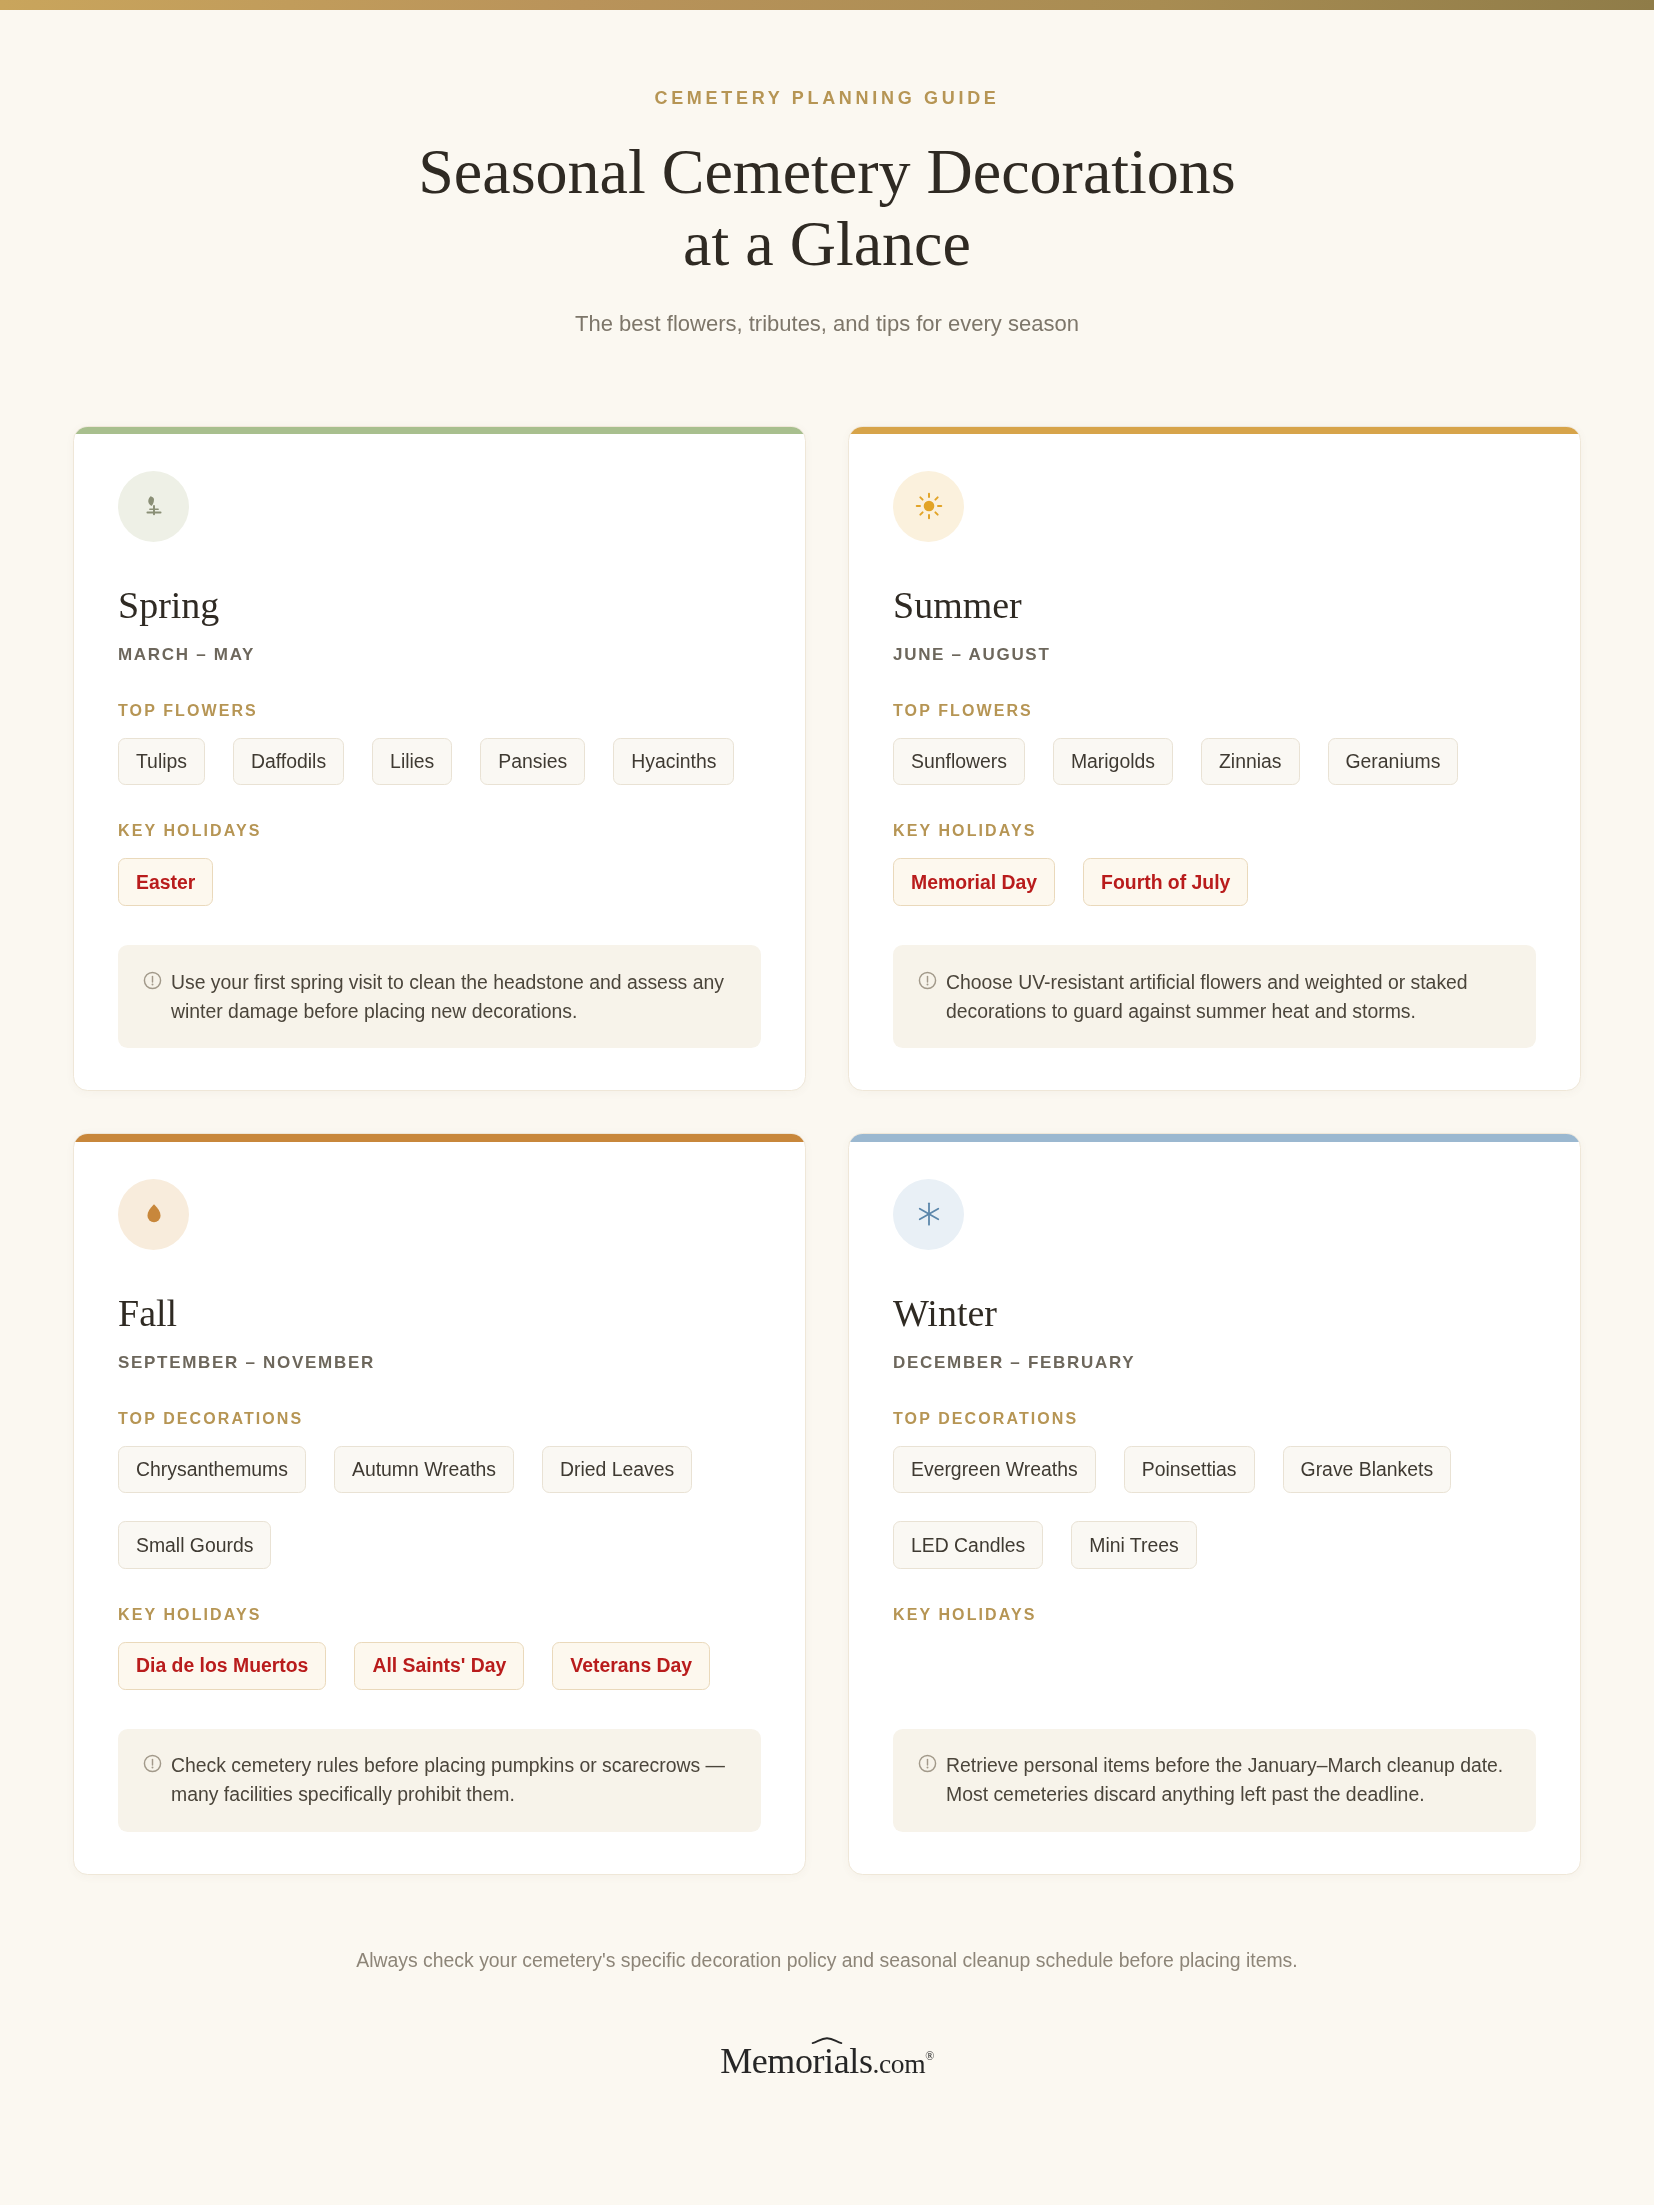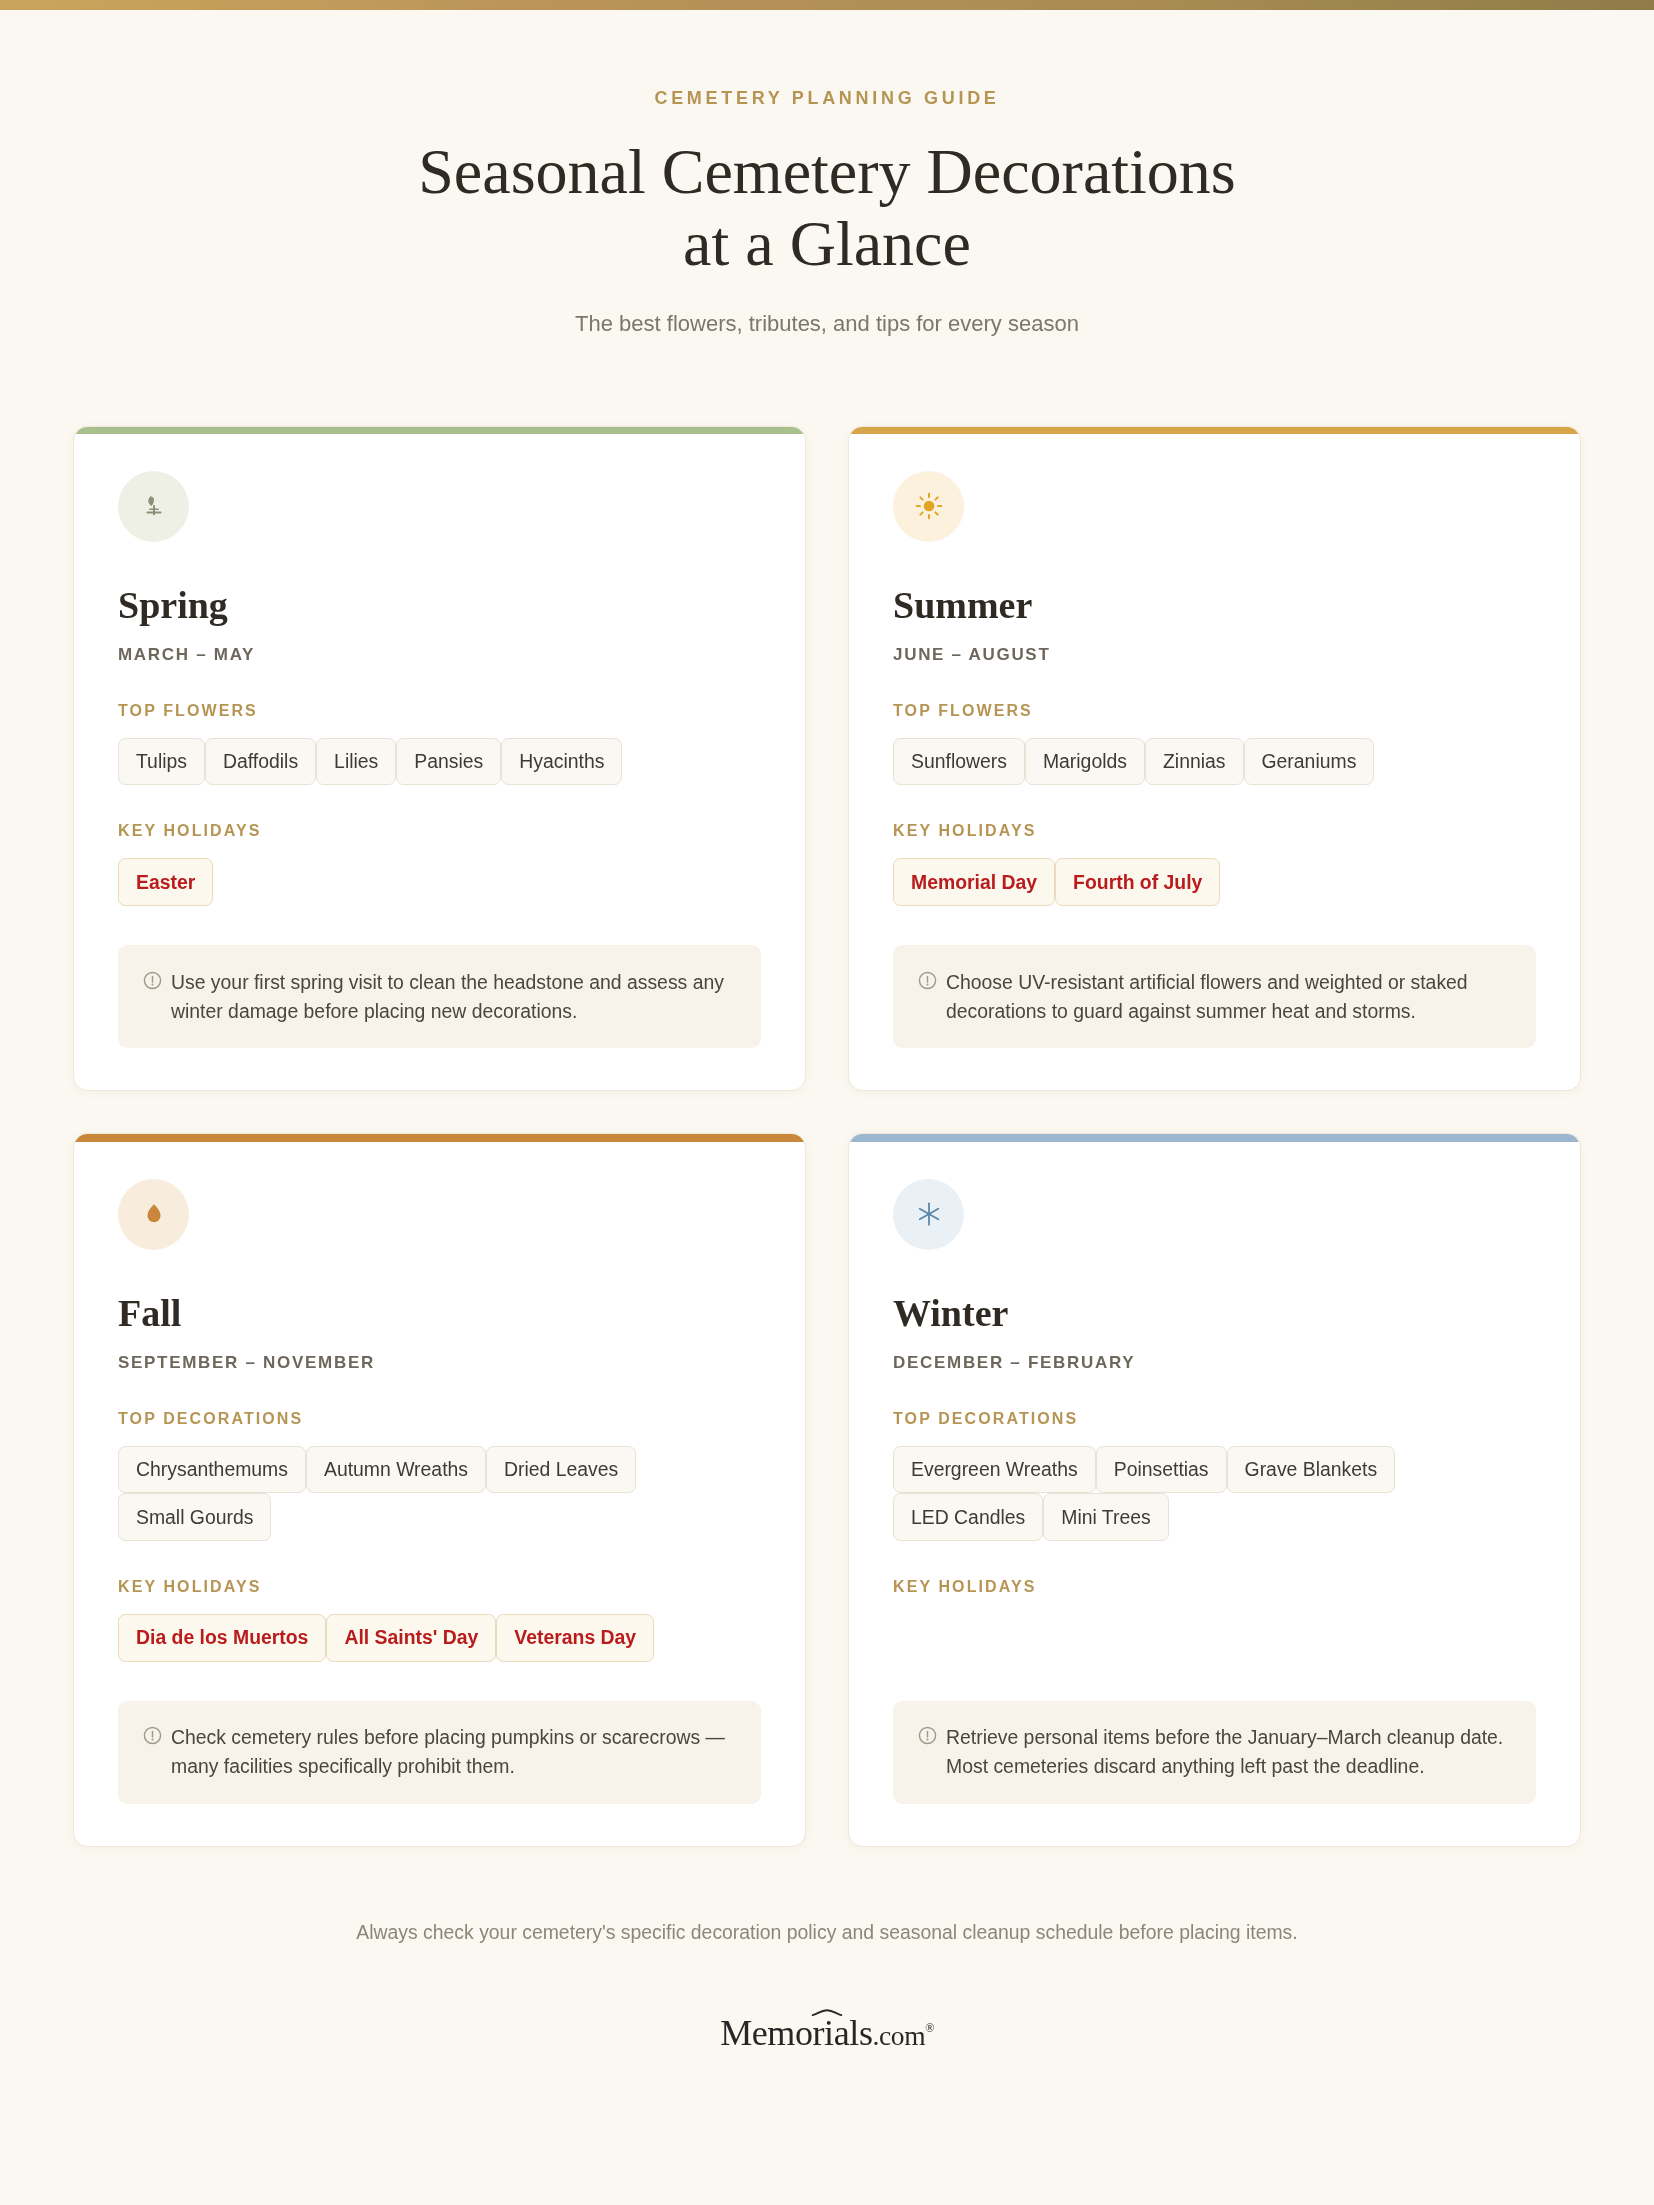--- a/index.html
+++ b/index.html
@@ -94,21 +94,21 @@
     display: flex;
     align-items: center;
     justify-content: center;
     margin-bottom: 44px;
   }
 
   .season-name {
     font-family: "Liberation Serif", serif;
     font-size: 38px;
     color: #2f2a23;
-    font-weight: bold;
+    font-weight: normal;
     line-height: 1;
   }
 
   .season-months {
     font-size: 17px;
     letter-spacing: 1.7px;
     font-weight: bold;
     color: #6d675c;
     text-transform: uppercase;
     margin-top: 21px;
@@ -120,21 +120,21 @@
     font-weight: bold;
     color: #b69554;
     text-transform: uppercase;
     margin-top: 37px;
     margin-bottom: 18px;
   }
 
   .chip-row {
     display: flex;
     flex-wrap: wrap;
-    gap: 0;
+    gap: 28px;
   }
 
   .chip {
     border: 0.8px solid #e9e2d4;
     background: #faf8f3;
     border-radius: 7.3px;
     padding: 11.3px 17px;
     font-size: 19.4px;
     color: #3f3a32;
     white-space: nowrap;

